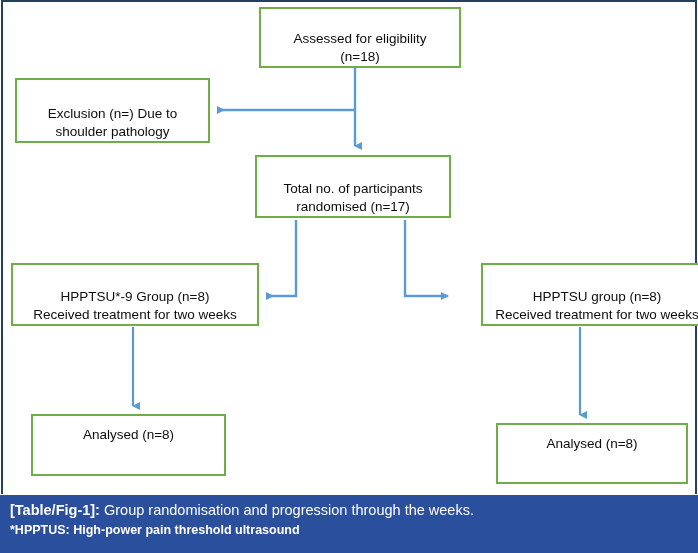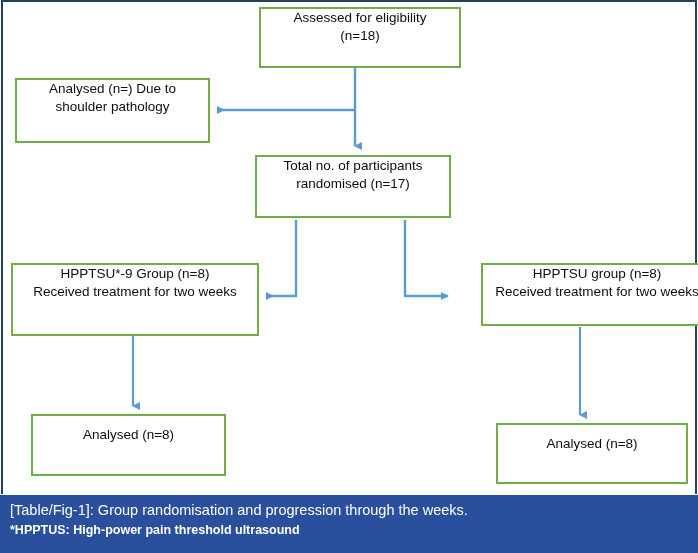--- a/index.html
+++ b/index.html
@@ -51,29 +51,29 @@
     background: #ffffff;
     color: #0d0d0d;
     font-size: 13.5px;
     line-height: 1.35;
     text-align: center;
     display: flex;
     justify-content: center;
     padding: 0 6px;
     z-index: 2;
   }
-  .node.center-v { align-items: flex-start; }
+  .node.center-v { align-items: flex-end; }
   .node.top-v { align-items: flex-start; padding-top: 10px; }
   .node .node-text { width: 100%; display: block; }
 
   
   #node-assessed      { left: 259px; top: 7px;   width: 202px; height: 61px; }
   #node-exclusion     { left: 15px;  top: 78px;  width: 195px; height: 65px; }
   #node-randomised    { left: 255px; top: 155px; width: 196px; height: 63px; }
-  #node-group-left    { left: 11px;  top: 263px; width: 248px; height: 73px; }
+  #node-group-left    { left: 11px;  top: 263px; width: 248px; height: 63px; }
   #node-group-right   { left: 481px; top: 263px; width: 232px; height: 63px; }
   #node-analysed-left { left: 31px;  top: 414px; width: 195px; height: 62px; }
   #node-analysed-right{ left: 496px; top: 423px; width: 192px; height: 61px; }
 
   
   #caption-bar {
     position: absolute;
     left: 0;
     top: 495px;
     width: 698px;
@@ -82,21 +82,21 @@
     color: #ffffff;
     box-sizing: border-box;
     padding: 6px 10px 0 10px;
   }
   #caption-line-1 {
     font-size: 14.5px;
     line-height: 1.35;
     white-space: nowrap;
   }
   #caption-line-1 .cap-label {
-    font-weight: normal;
+    font-weight: bold;
   }
   #caption-line-2 {
     font-size: 12.5px;
     line-height: 1.35;
     white-space: nowrap;
     margin-top: 1px;
     font-weight: bold;
   }
 </style>
 </head>
@@ -144,21 +144,21 @@
       <g>
         <line x1="580" y1="327" x2="580" y2="415" stroke="#5B9BD5" stroke-width="2.2" marker-end="url(#arrow-down)"></line>
       </g>
     </svg>
 
     <div class="node center-v" id="node-assessed">
       <span class="node-text">Assessed for eligibility<br>(n=18)</span>
     </div>
 
     <div class="node center-v" id="node-exclusion">
-      <span class="node-text">Analysed (n=) Due to shoulder pathology</span>
+      <span class="node-text">Exclusion (n=) Due to shoulder pathology</span>
     </div>
 
     <div class="node center-v" id="node-randomised">
       <span class="node-text">Total no. of participants randomised (n=17)</span>
     </div>
 
     <div class="node center-v" id="node-group-left">
       <span class="node-text">HPPTSU*-9 Group (n=8)<br>Received treatment for two weeks</span>
     </div>
 

